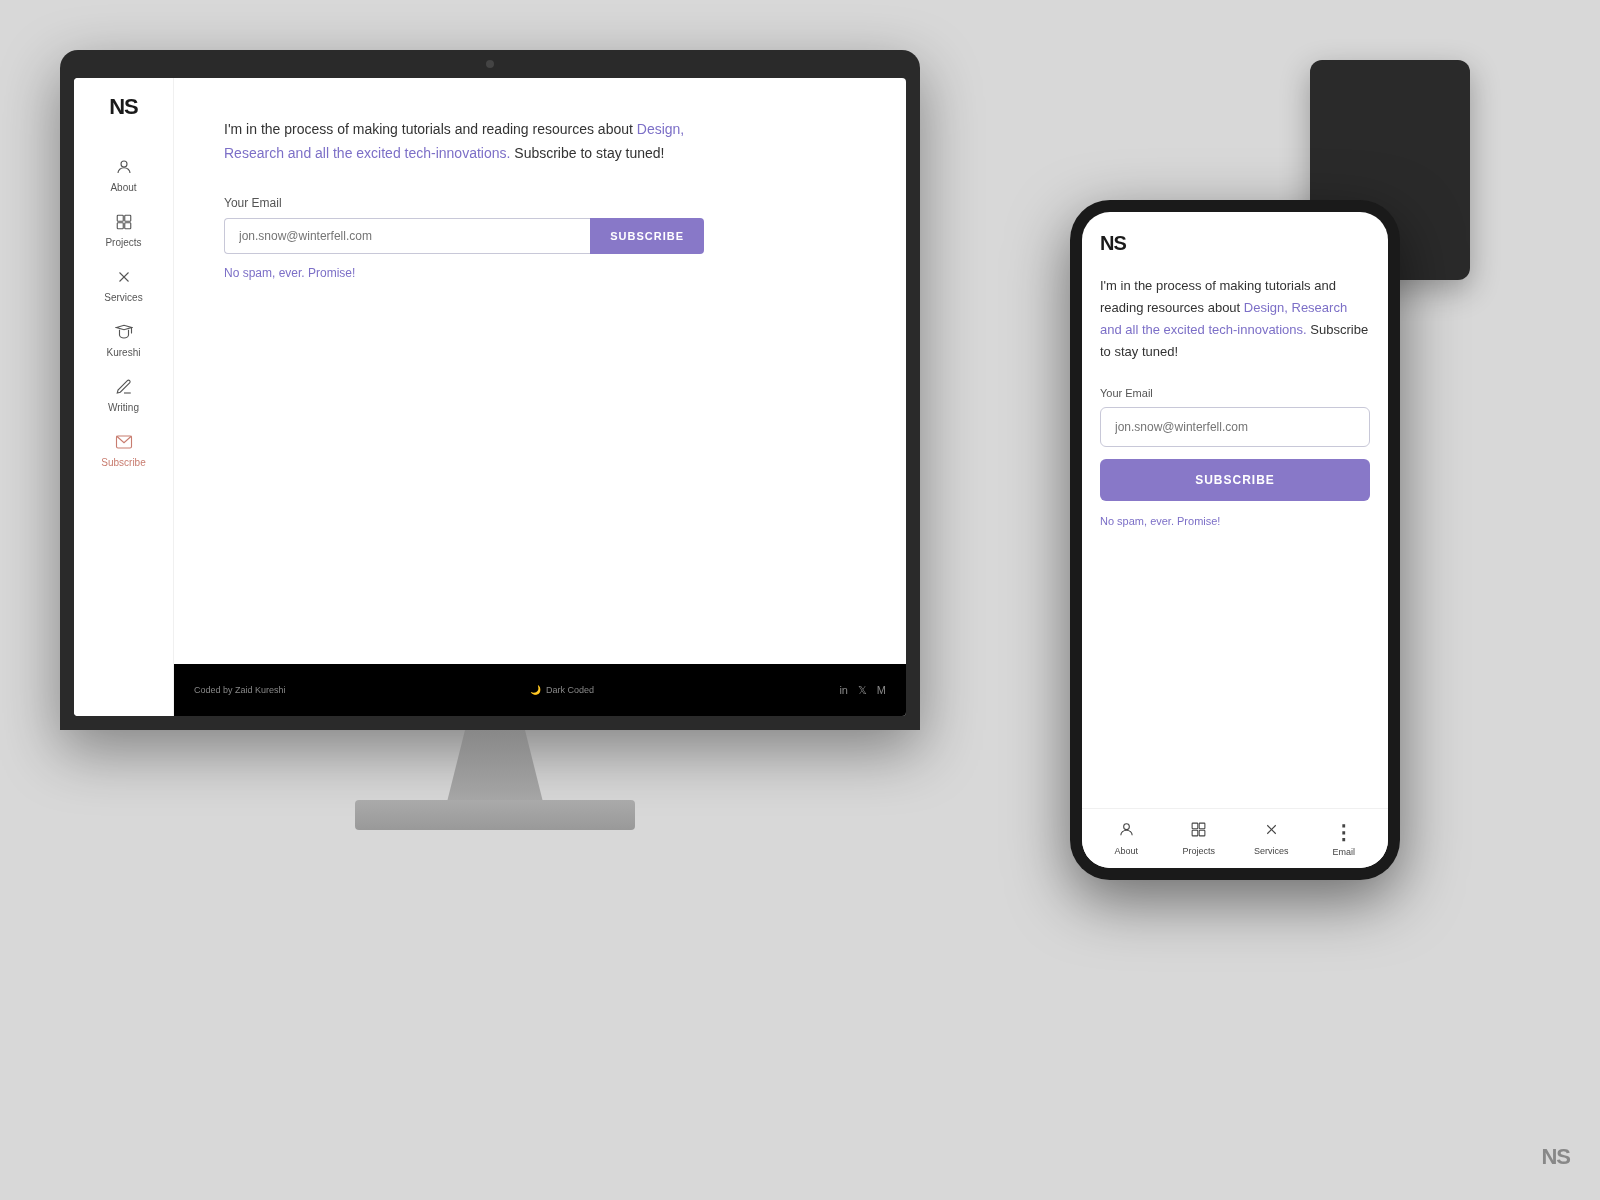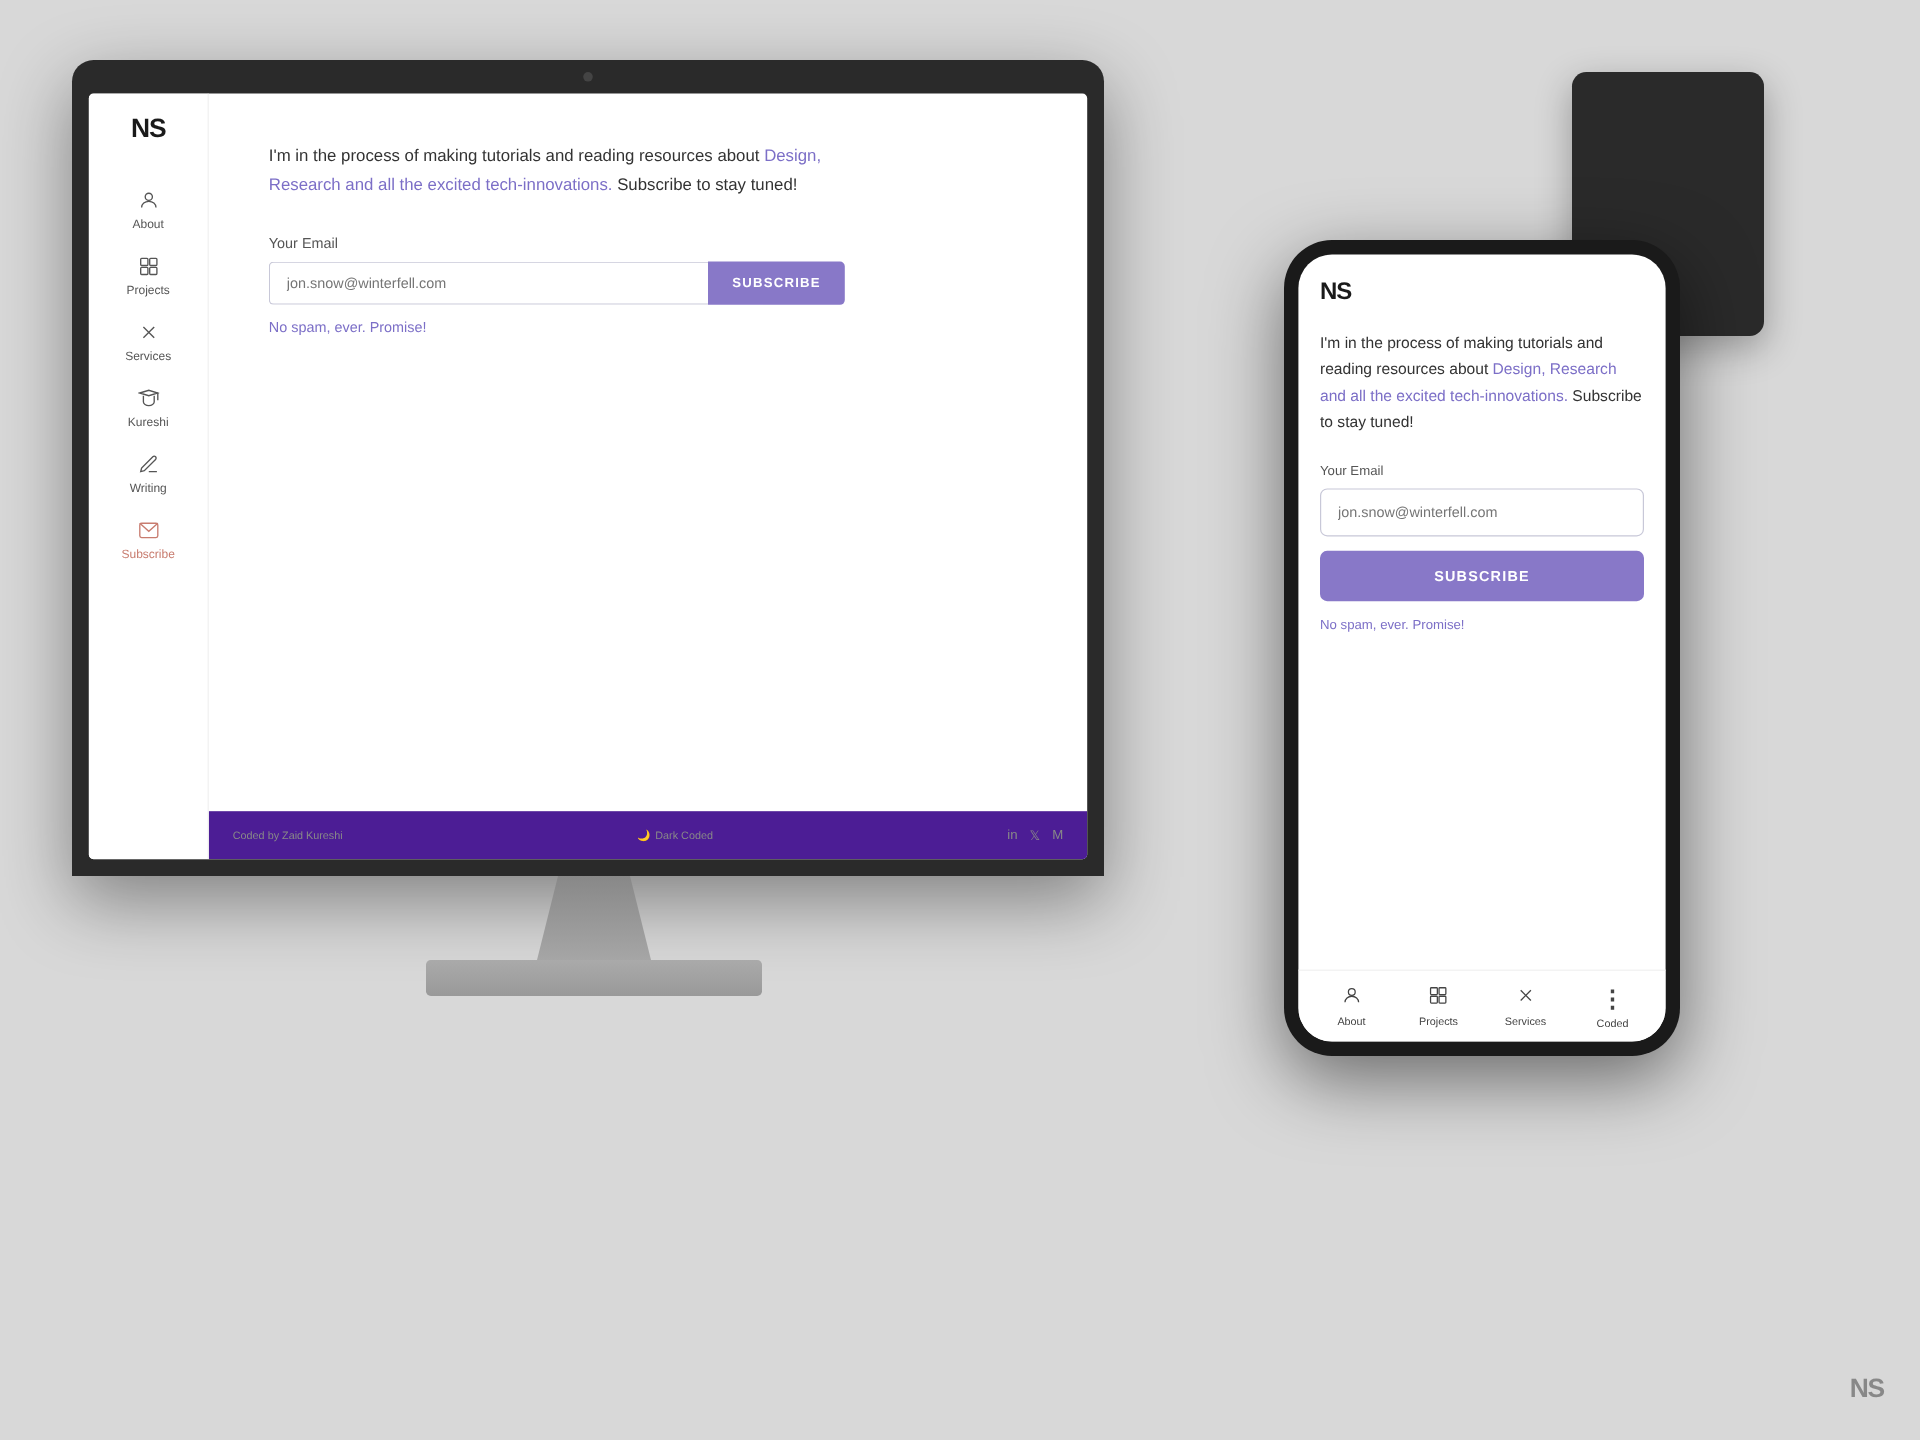--- a/index.html
+++ b/index.html
@@ -195,22 +195,22 @@
       cursor: pointer;
     }
 
     .no-spam-text {
       font-size: 12px;
       color: #7c6fc7;
     }
 
     
     .desktop-footer {
-      height: 40px;
-      background: #4c1d95;
+      height: 52px;
+      background: #000000;
       display: flex;
       align-items: center;
       justify-content: space-between;
       padding: 0 20px;
       flex-shrink: 0;
     }
 
     .footer-coded {
       font-size: 9px;
       color: #888;
@@ -573,20 +573,20 @@
             <svg width="17" height="17" viewBox="0 0 24 24" fill="none" stroke="currentColor" stroke-width="1.5">
                 <line x1="18" y1="6" x2="6" y2="18"></line>
                 <line x1="6" y1="6" x2="18" y2="18"></line>
               </svg>
           </span>
           <span class="phone-nav-label">Services</span>
         </div>
 
         <div class="phone-nav-item more">
           <span class="phone-nav-icon" style="font-size:20px; color:#444; font-weight:700;">⋮</span>
-          <span class="phone-nav-label">Coded</span>
+          <span class="phone-nav-label">Email</span>
         </div>
       </div>
     </div>
   </div>
 </div>
 
 <div class="watermark">NS</div>
 
 </body></html>

